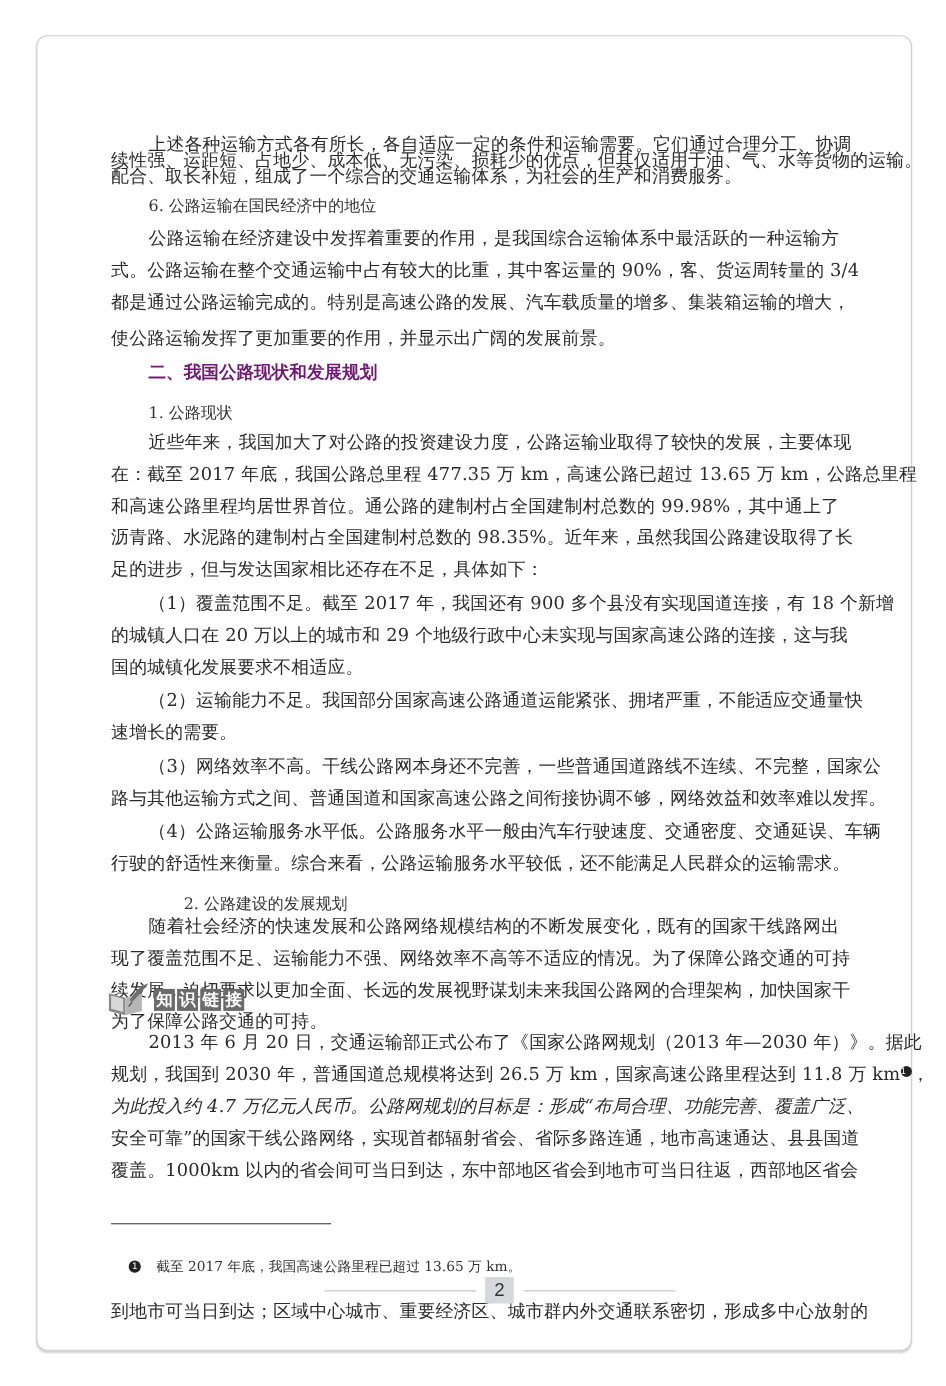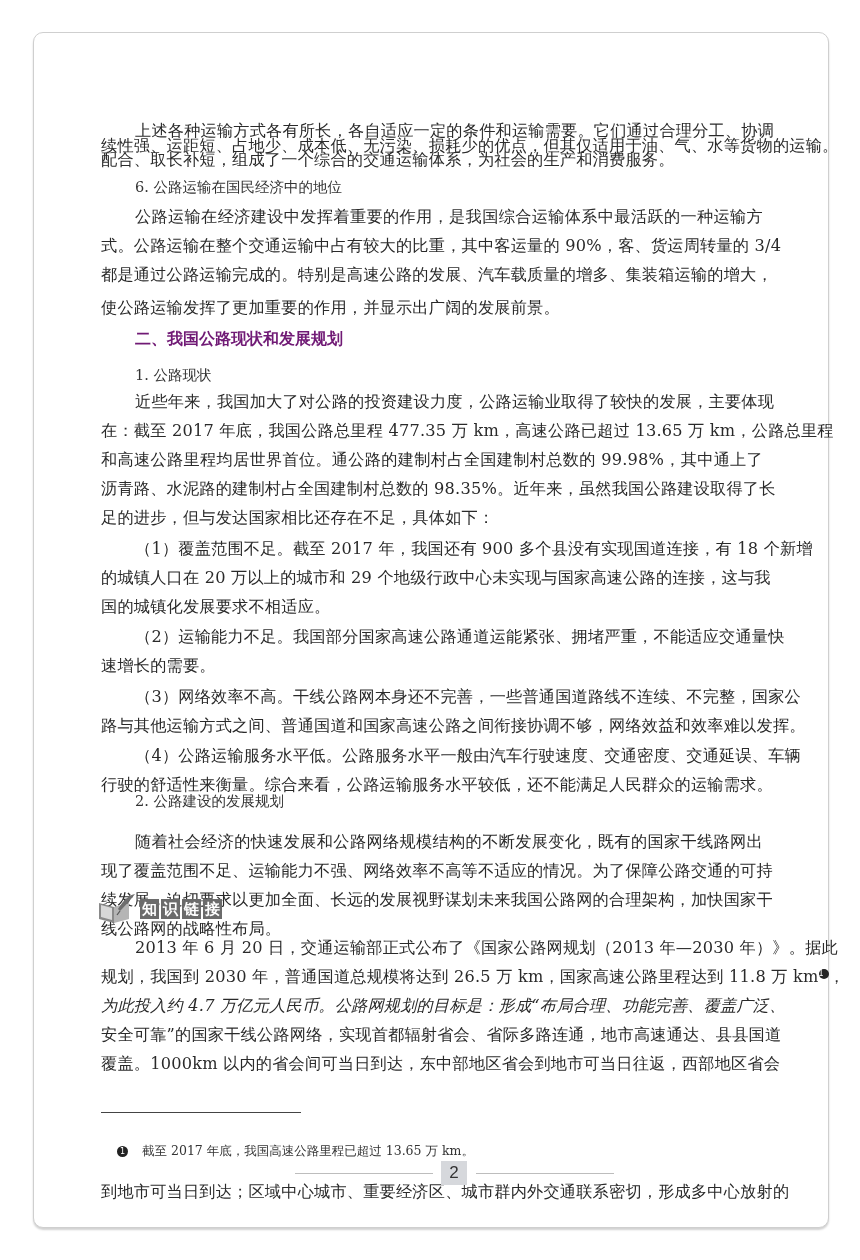--- a/index.html
+++ b/index.html
@@ -65,26 +65,26 @@
 
 <div class="line indent" style="top:623px;">（2）运输能力不足。我国部分国家高速公路通道运能紧张、拥堵严重，不能适应交通量快</div>
 <div class="line last" style="top:652px;">速增长的需要。</div>
 
 <div class="line indent" style="top:683px;">（3）网络效率不高。干线公路网本身还不完善，一些普通国道路线不连续、不完整，国家公</div>
 <div class="line" style="top:712px;">路与其他运输方式之间、普通国道和国家高速公路之间衔接协调不够，网络效益和效率难以发挥。</div>
 
 <div class="line indent" style="top:742px;">（4）公路运输服务水平低。公路服务水平一般由汽车行驶速度、交通密度、交通延误、车辆</div>
 <div class="line" style="top:771px;">行驶的舒适性来衡量。综合来看，公路运输服务水平较低，还不能满足人民群众的运输需求。</div>
 
-<div class="h3" style="top:792px;">2. 公路建设的发展规划</div>
+<div class="h3" style="top:812px;margin-left:32px;">2. 公路建设的发展规划</div>
 
 <div class="line indent" style="top:828px;">随着社会经济的快速发展和公路网络规模结构的不断发展变化，既有的国家干线路网出</div>
 <div class="line" style="top:857px;">现了覆盖范围不足、运输能力不强、网络效率不高等不适应的情况。为了保障公路交通的可持</div>
 <div class="line" style="top:886px;">续发展，迫切要求以更加全面、长远的发展视野谋划未来我国公路网的合理架构，加快国家干</div>
-<div class="line last" style="top:915px;">线公路网的战略性布局。</div>
+<div class="line last" style="top:915px;">为了保障公路交通的可持。</div>
 
 <div class="kb" style="top:893px;">
   <div class="kb-icon">
     <svg width="40" height="32" viewBox="0 0 40 32">
       <path d="M3 10 L18 14 L18 30 L3 26 Z" fill="#8a8a8a"></path>
       <path d="M18 14 L33 10 L33 26 L18 30 Z" fill="#b5b5b5"></path>
       <path d="M5 12 L16 15 L16 27 L5 24 Z" fill="#d8d8d8"></path>
       <path d="M22 16 C28 6 34 2 39 1 C35 6 30 12 24 18 Z" fill="#6e6e6e"></path>
       <path d="M24 18 L21 22" stroke="#555" stroke-width="1.2"></path>
     </svg>

